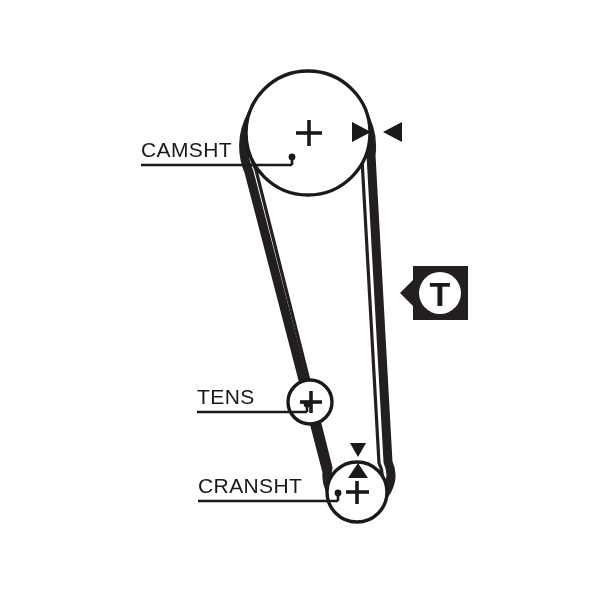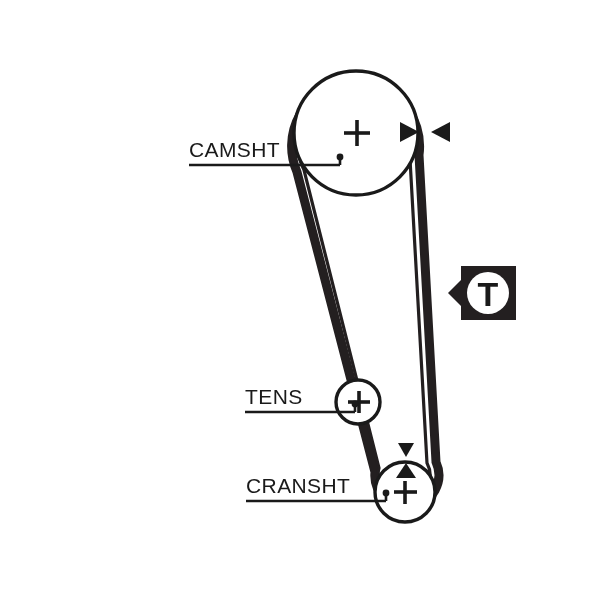--- a/index.html
+++ b/index.html
@@ -11,21 +11,20 @@
     width: 600px;
     height: 589px;
     overflow: hidden;
     font-family: "Liberation Sans", sans-serif;
   }
   #diagram-root {
     position: relative;
     width: 508px;
     height: 589px;
     background: #ffffff;
-    margin-left: 48px;
   }
   #belt-diagram {
     display: block;
     width: 600px;
     height: 589px;
   }
   .label-text {
     font-family: "Liberation Sans", sans-serif;
     font-size: 21px;
     fill: #1a1a1a;

